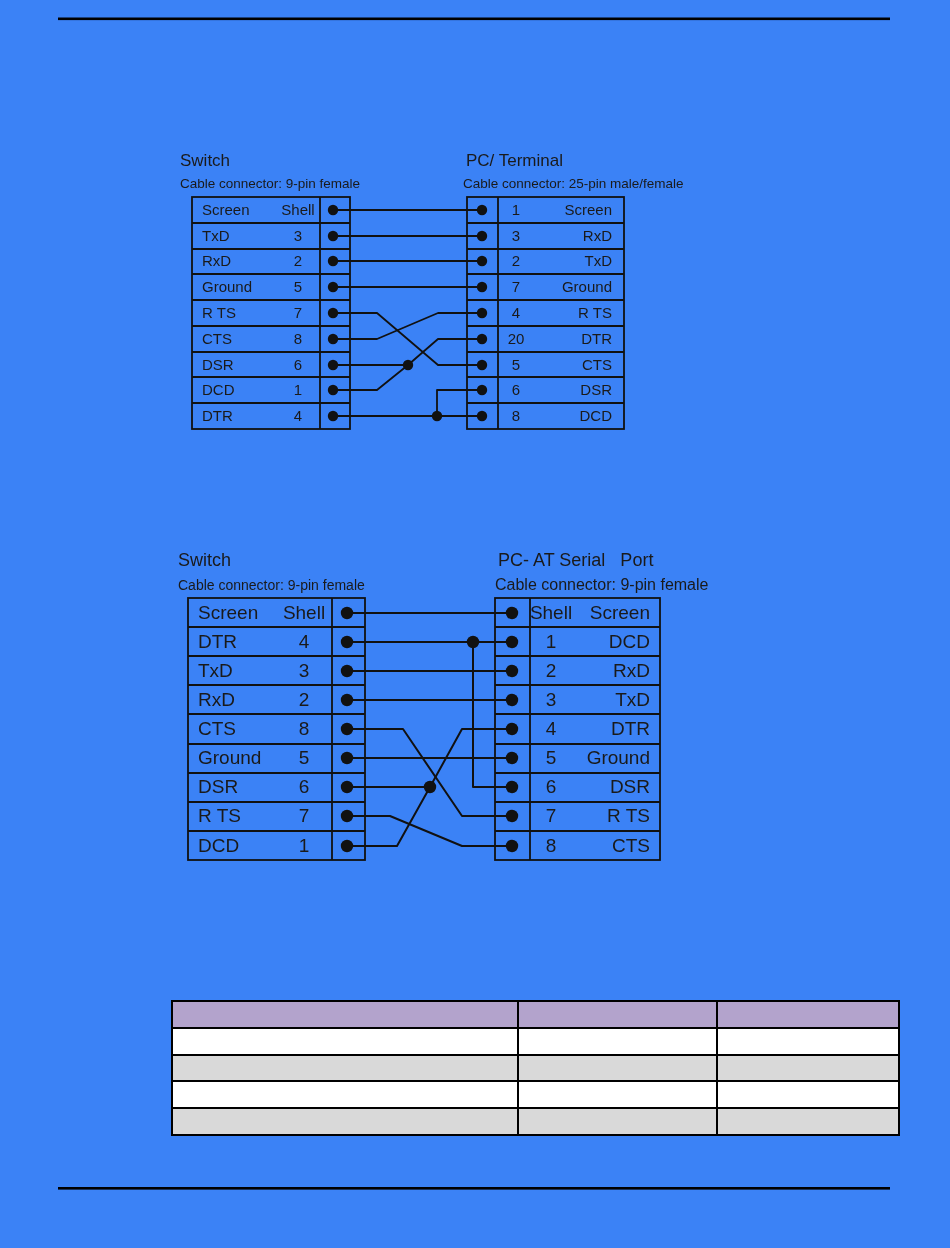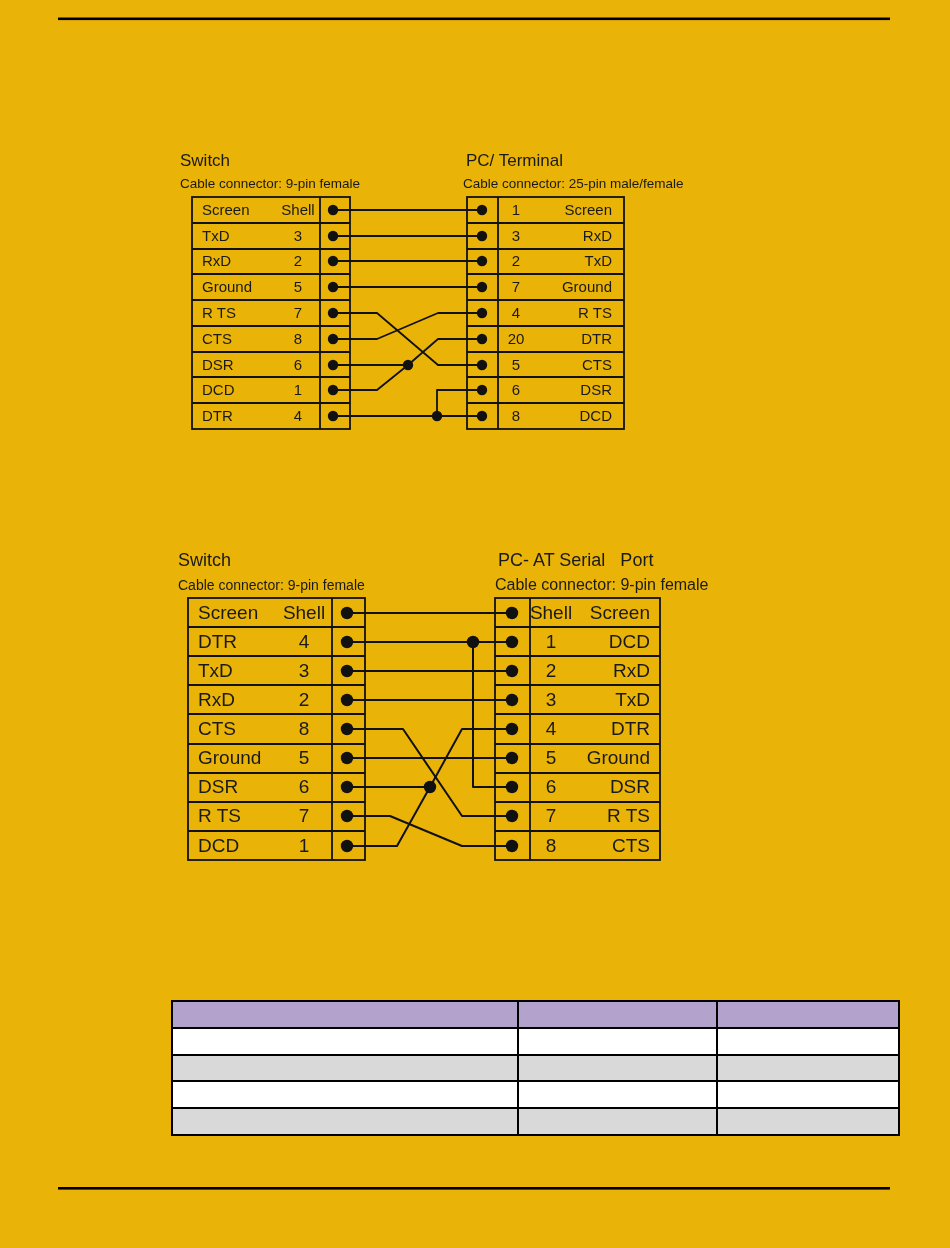--- a/index.html
+++ b/index.html
@@ -1,16 +1,16 @@
 <!DOCTYPE html>
 <html><head>
 <meta charset="utf-8">
 <style>
   html,body{margin:0;padding:0;background:#ffffff;}
-  #page{position:relative;width:950px;height:1248px;background:#eab308;overflow:hidden;
+  #page{position:relative;width:950px;height:1248px;background:#3b82f6;overflow:hidden;
         font-family:"Liberation Sans",sans-serif;color:#1a1a1a;}
   svg{position:absolute;left:0;top:0;}
   svg text{fill:#1a1a1a;}
   .h17{font:17px "Liberation Sans",sans-serif;}
   .h18{font:18px "Liberation Sans",sans-serif;}
   .c13{font:13.5px "Liberation Sans",sans-serif;}
   .c14{font:14px "Liberation Sans",sans-serif;}
   .c16{font:16px "Liberation Sans",sans-serif;}
   .t15{font:15px "Liberation Sans",sans-serif;}
   .t19{font:19px "Liberation Sans",sans-serif;}

